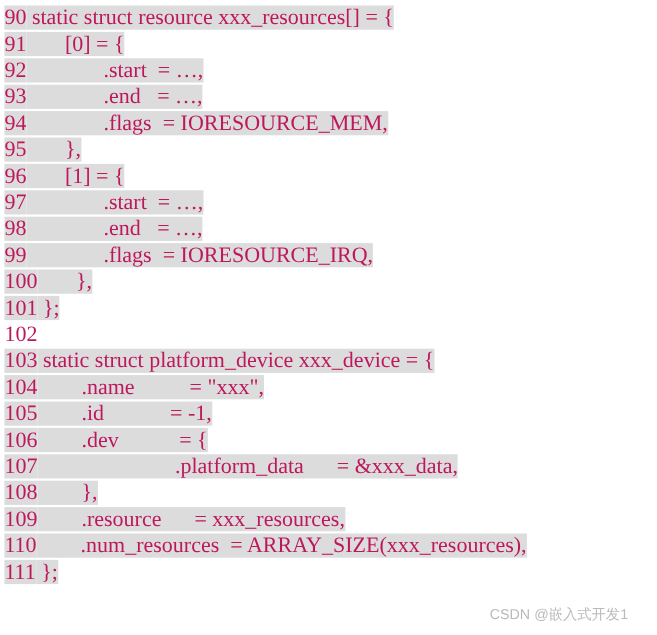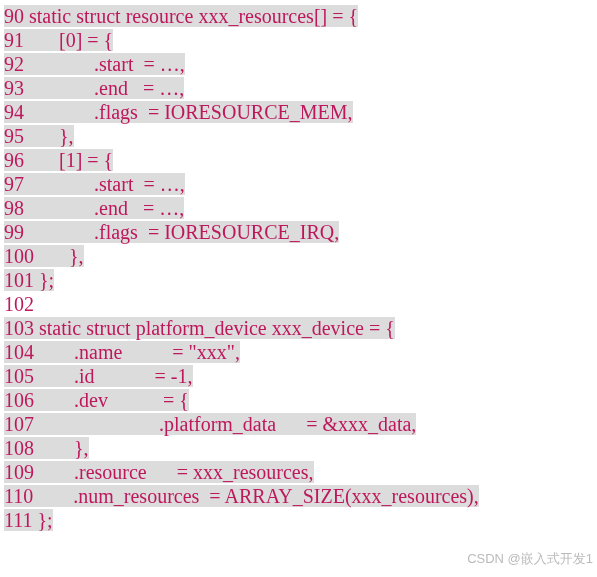--- a/index.html
+++ b/index.html
@@ -18,21 +18,21 @@
   }
   .ln {
     display: block;
     color: #be185d;
   }
   .hl {
     background: #dcdcdc;
   }
   .watermark {
     position: fixed;
-    right: 4px;
+    right: 26px;
     bottom: 6px;
     font-size: 13px;
     color: rgba(140,140,140,0.6);
     font-family: sans-serif;
     text-align: center;
   }
 </style>
 </head>
 <body>
 

